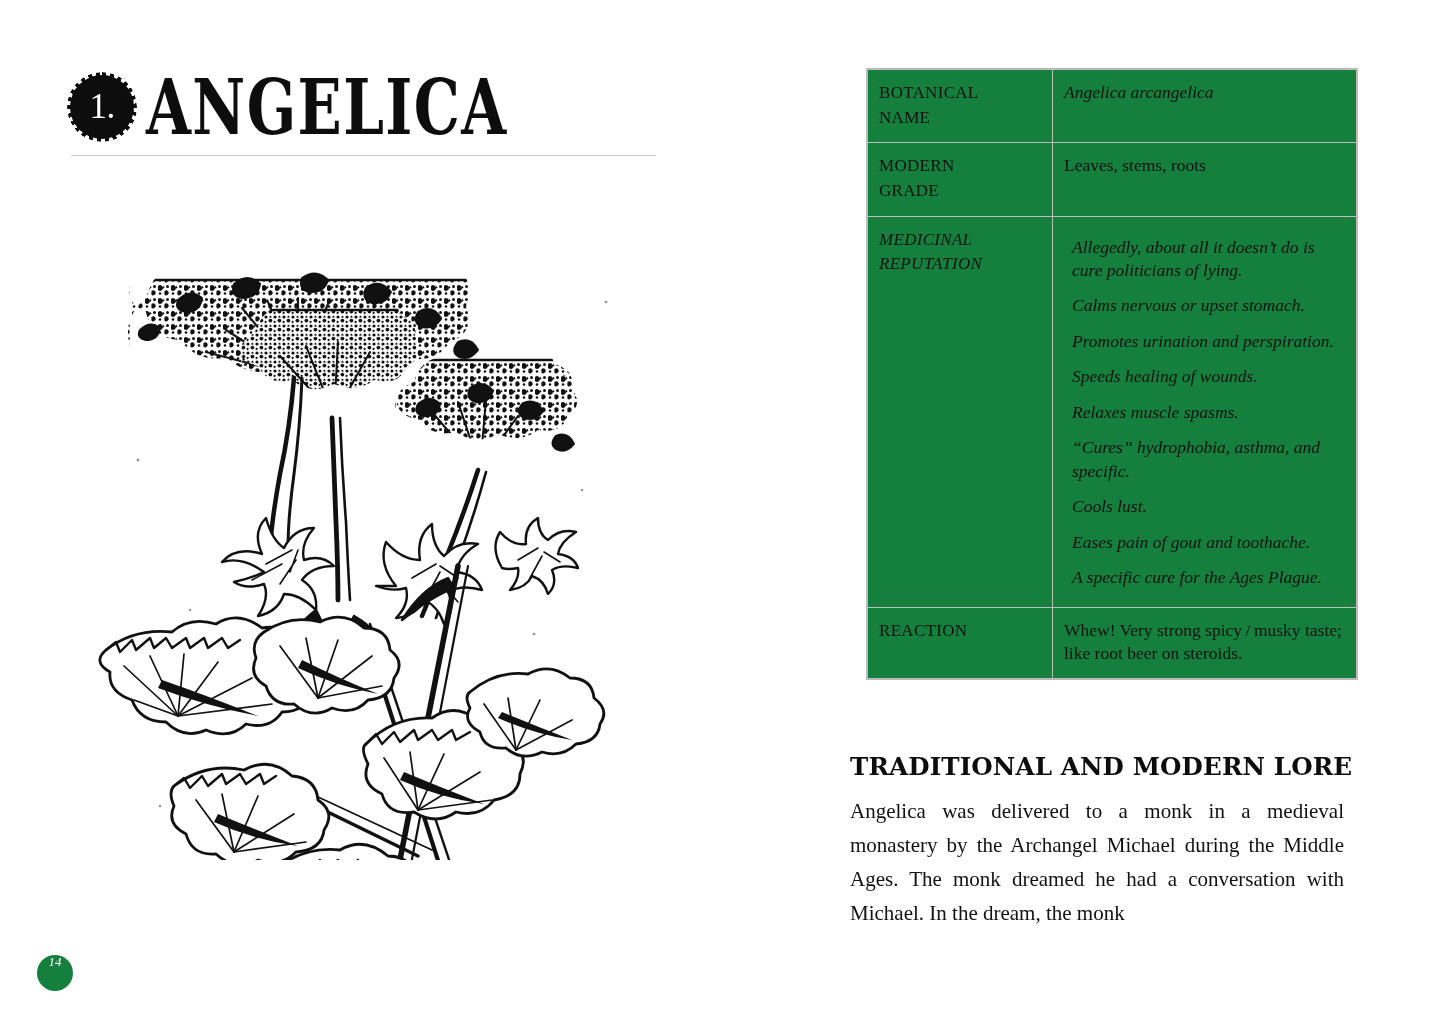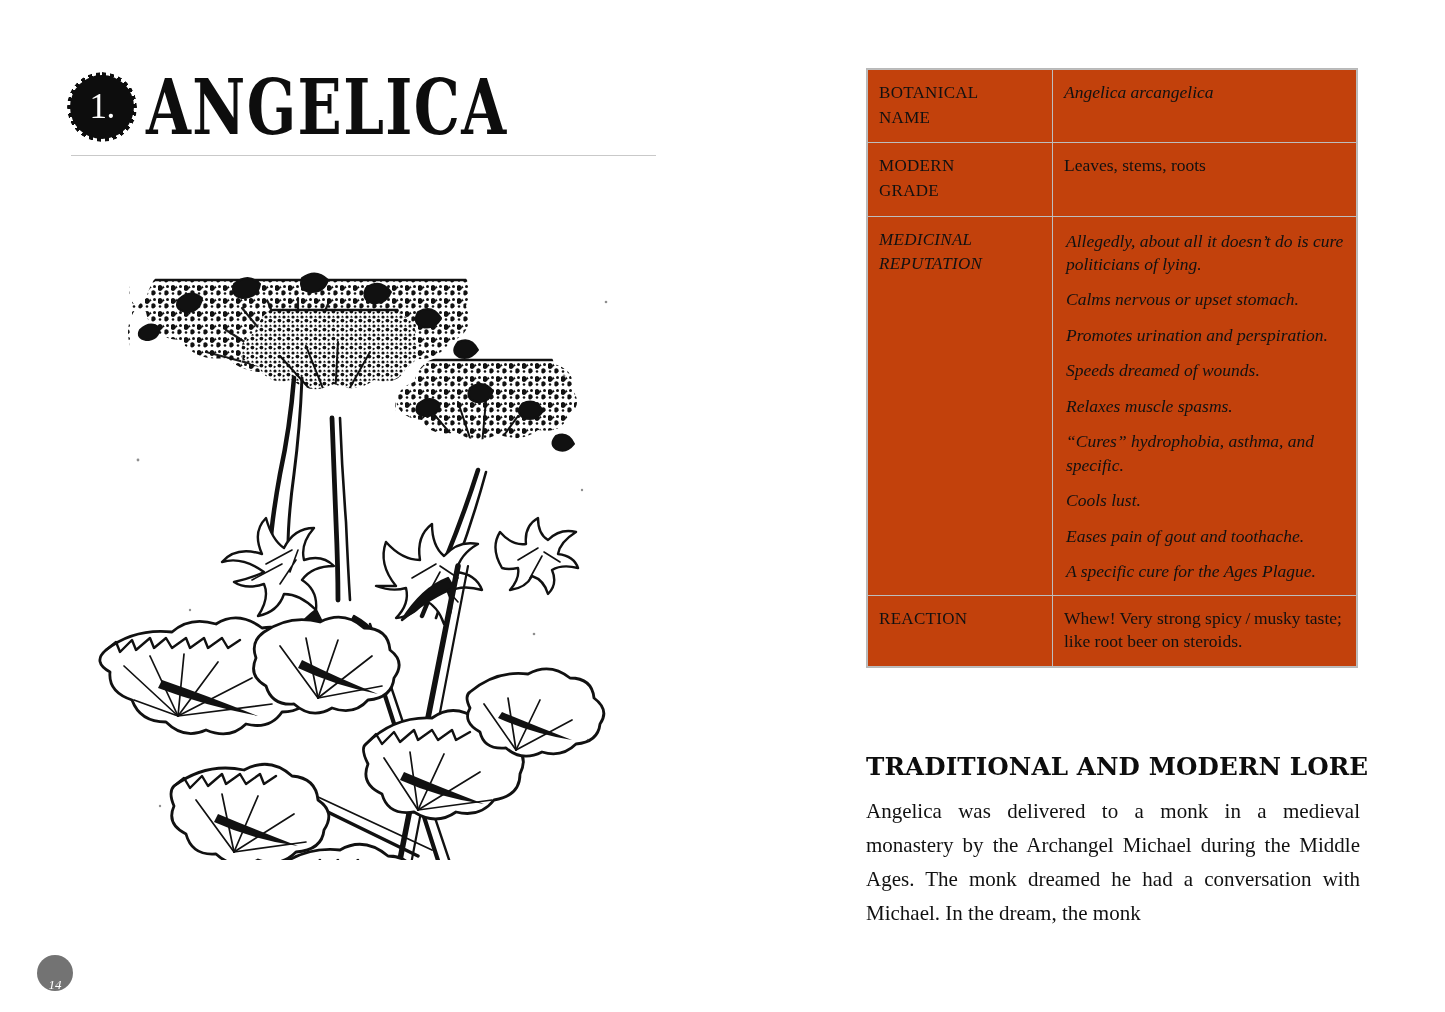--- a/index.html
+++ b/index.html
@@ -113,21 +113,21 @@
   .illustration svg { display: block; width: 100%; height: 100%; }
 
   
   .fact-table {
     position: absolute;
     left: 144px;   
     top: 68px;
     width: 490px;  
     border: 1px solid #b8b8b8;
     border-collapse: collapse;
-    background: #c2410c;
+    background: #15803d;
   }
   .fact-table table {
     width: 100%;
     border-collapse: collapse;
     table-layout: fixed;
   }
   .fact-table td {
     border: 1px solid #bdbdbd;
     vertical-align: top;
     padding: 11px 10px 12px 11px;
@@ -137,33 +137,33 @@
   .fact-table td.label {
     width: 163px;
     font-size: 17px;
     letter-spacing: 0.3px;
     line-height: 1.45;
     color: #111;
   }
   .fact-table td.value { color: #111; }
   .fact-table td.value.sci { font-style: italic; margin-left: 8px; }
   .fact-table .rep-list {
-    margin: 2px; padding: 0; list-style: none;
+    margin: 8px; padding: 0; list-style: none;
   }
   .fact-table .rep-list li {
     margin: 0 0 12px 0;
     line-height: 1.34;
   }
   .fact-table .rep-list li:last-child { margin-bottom: 2px; }
   .fact-table td.tall { padding-bottom: 10px; font-style: italic; }
 
   
   .lore {
     position: absolute;
-    left: 144px;
+    left: 128px;
     top: 752px;
     width: 494px;
   }
   .lore-heading {
     font-family: "DejaVu Serif", "Liberation Serif", serif;
     font-weight: 700;
     font-size: 25px;
     letter-spacing: 0.1px;
     color: #0d0d0d;
     margin: 0 0 13px 0;
@@ -178,23 +178,23 @@
     text-align: justify;
     text-justify: inter-word;
     color: #111;
   }
 
   
   .folio {
     position: absolute;
     width: 36px; height: 36px;
     border-radius: 50%;
-    background: #737373;
+    background: #15803d;
     display: flex;
-    align-items: flex-end;
+    align-items: flex-start;
     justify-content: center;
     color: #ffffff;
     font-style: italic;
     font-size: 13px;
     line-height: 1;
   }
   .folio-left  { left: 37px;  top: 955px; }
 </style>
 </head>
 <body>
@@ -481,21 +481,21 @@
           <tr>
             <td class="label tall">
               <span>MEDICINAL</span><br>
               <span>REPUTATION</span>
             </td>
             <td class="value tall">
               <ul class="rep-list">
                 <li>Allegedly, about all it doesn’t do is cure politicians of lying.</li>
                 <li>Calms nervous or upset stomach.</li>
                 <li>Promotes urination and perspiration.</li>
-                <li>Speeds dreamed of wounds.</li>
+                <li>Speeds healing of wounds.</li>
                 <li>Relaxes muscle spasms.</li>
                 <li>“Cures” hydrophobia, asthma, and specific.</li>
                 <li>Cools lust.</li>
                 <li>Eases pain of gout and toothache.</li>
                 <li>A specific cure for the Ages Plague.</li>
               </ul>
             </td>
           </tr>
 
           <tr>

